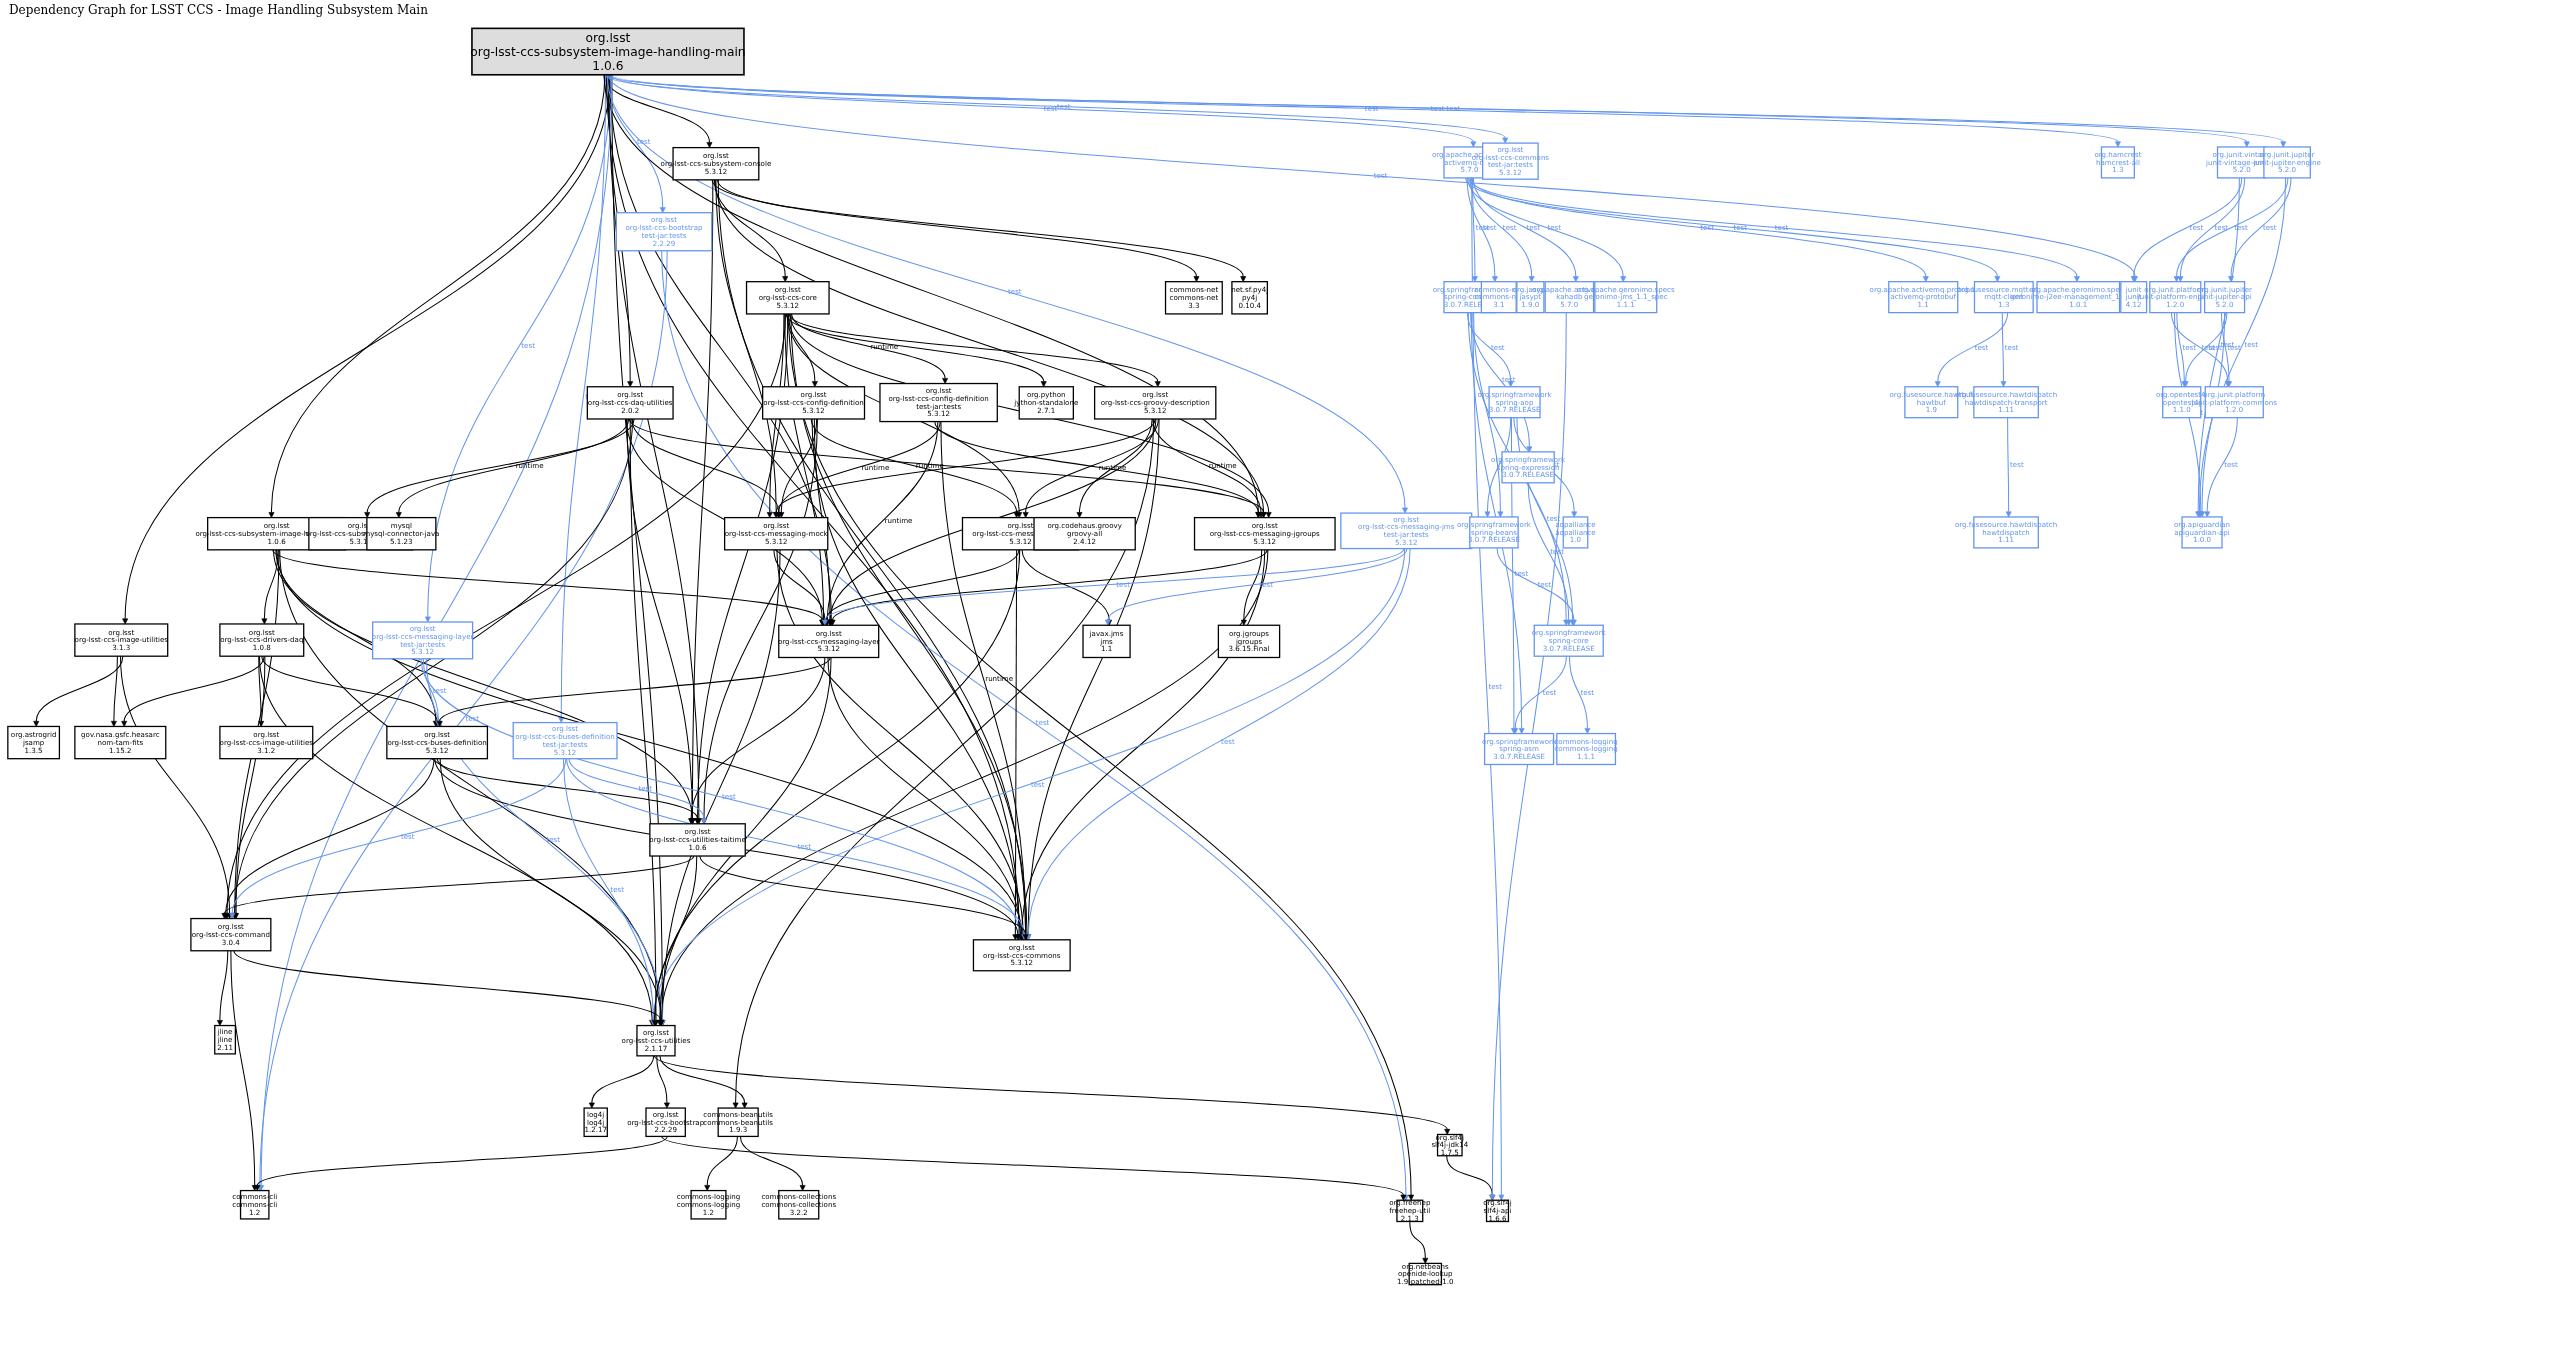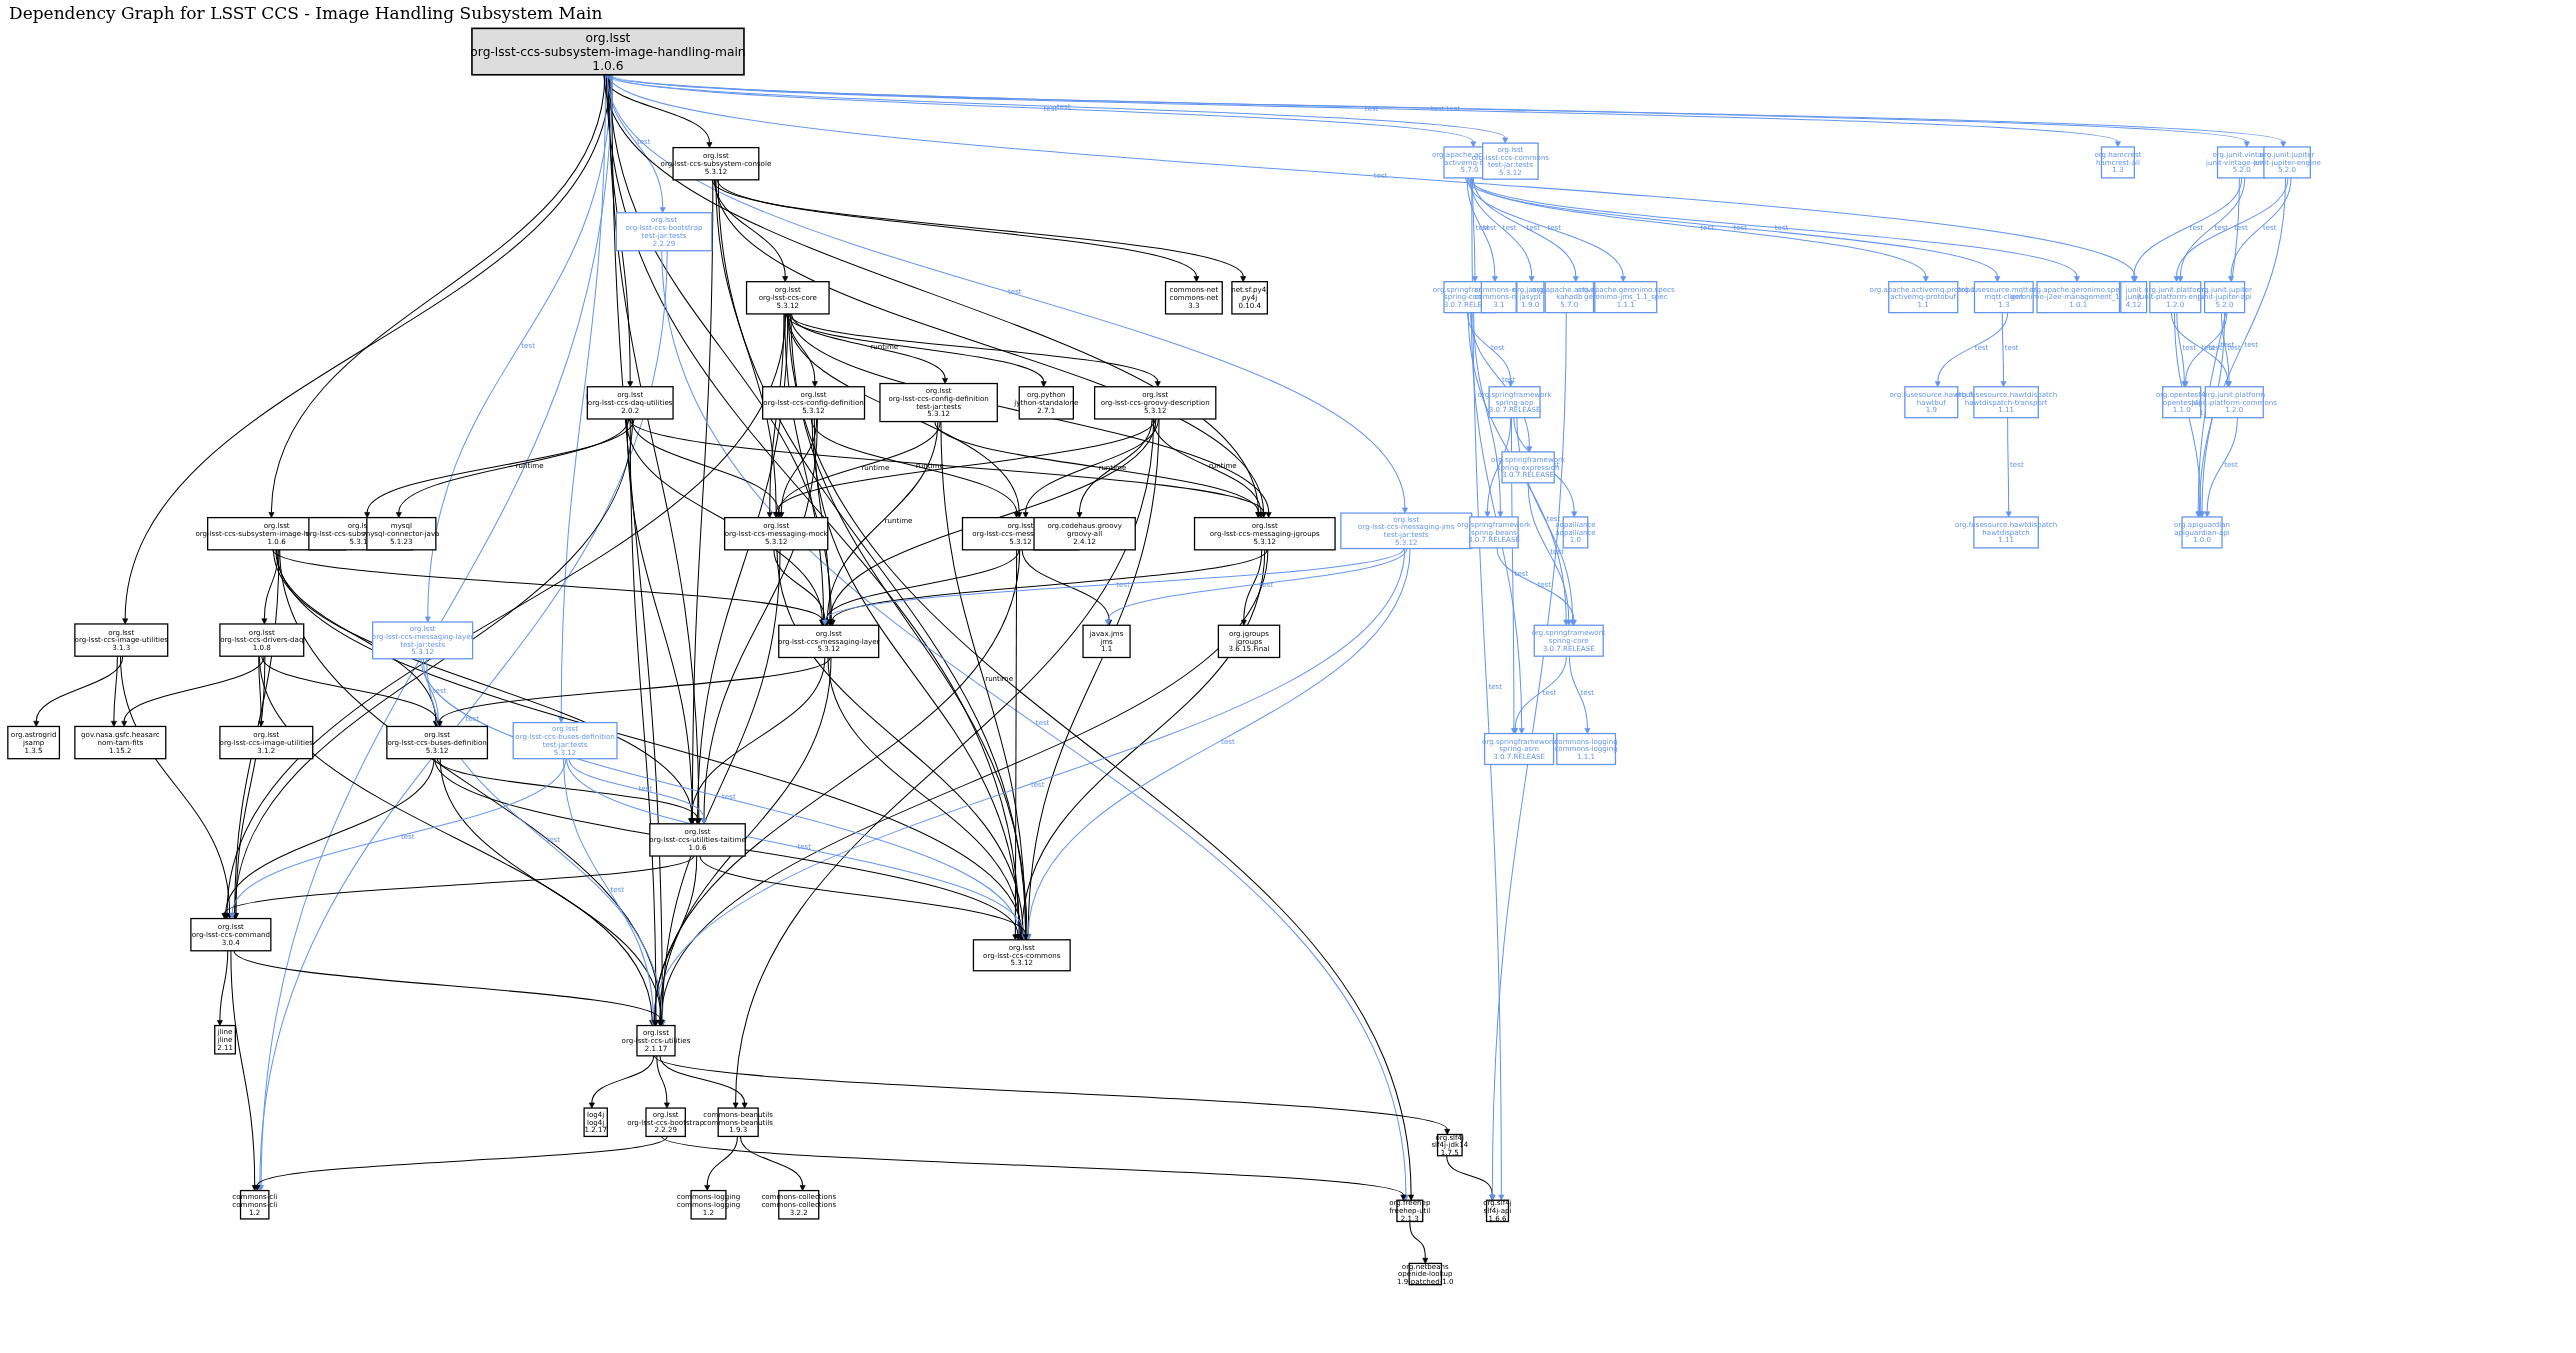--- a/index.html
+++ b/index.html
@@ -1,17 +1,17 @@
 <!DOCTYPE html>
 <html style="font-size:10.3px"><head>
 <meta charset="utf-8">
 <style>
   html, body { margin:0; padding:0; background:#ffffff; }
   body { width:2576px; height:1353px; position:relative; overflow:hidden; }
-  #title { position:absolute; left:9px; top:2.6px; font-family:"DejaVu Serif", serif; font-size:17px; color:#000; white-space:nowrap; }
+  #title { position:absolute; left:9px; top:2.6px; font-family:"DejaVu Serif", serif; font-size:12px; color:#000; white-space:nowrap; }
   svg#graph { position:absolute; left:0; top:0; }
   .node rect { fill:#ffffff; stroke:#000; stroke-width:2; }
   .node.root rect { fill:#dddddd; stroke:#000; stroke-width:2.5; }
   .node.test rect { stroke:#6495ed; }
   .node text { font-family:"DejaVu Sans", sans-serif; font-size:11px; fill:#000; text-anchor:middle; }
   .node.root text { font-size:19px; }
   .node.test text { fill:#6495ed; }
   .edge path { fill:none; stroke:#000; stroke-width:1.6; }
   .edge.test path { stroke:#6495ed; }
   .edge polygon { fill:#000; stroke:#000; }

